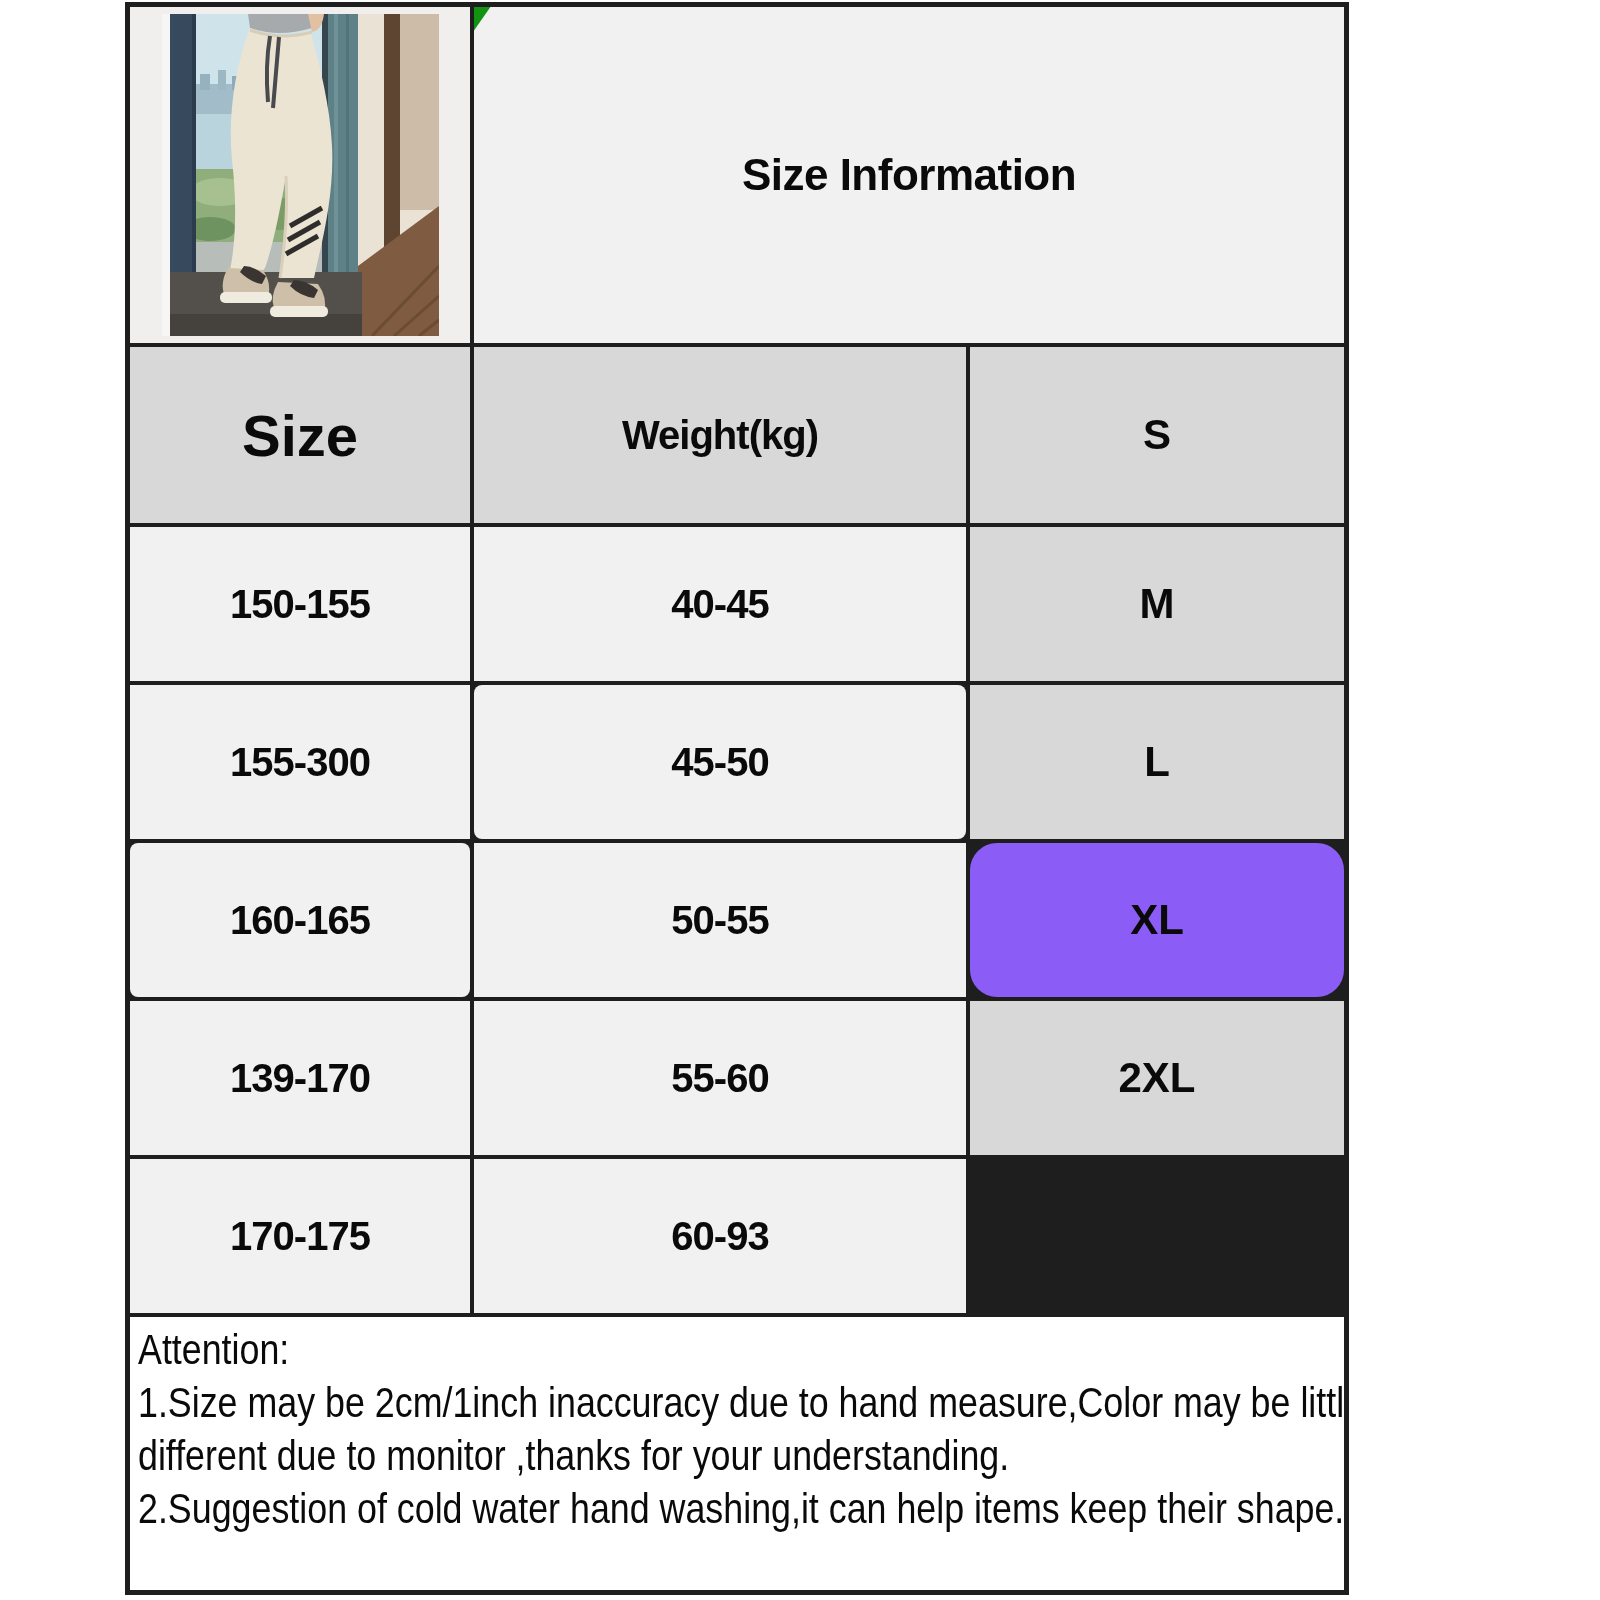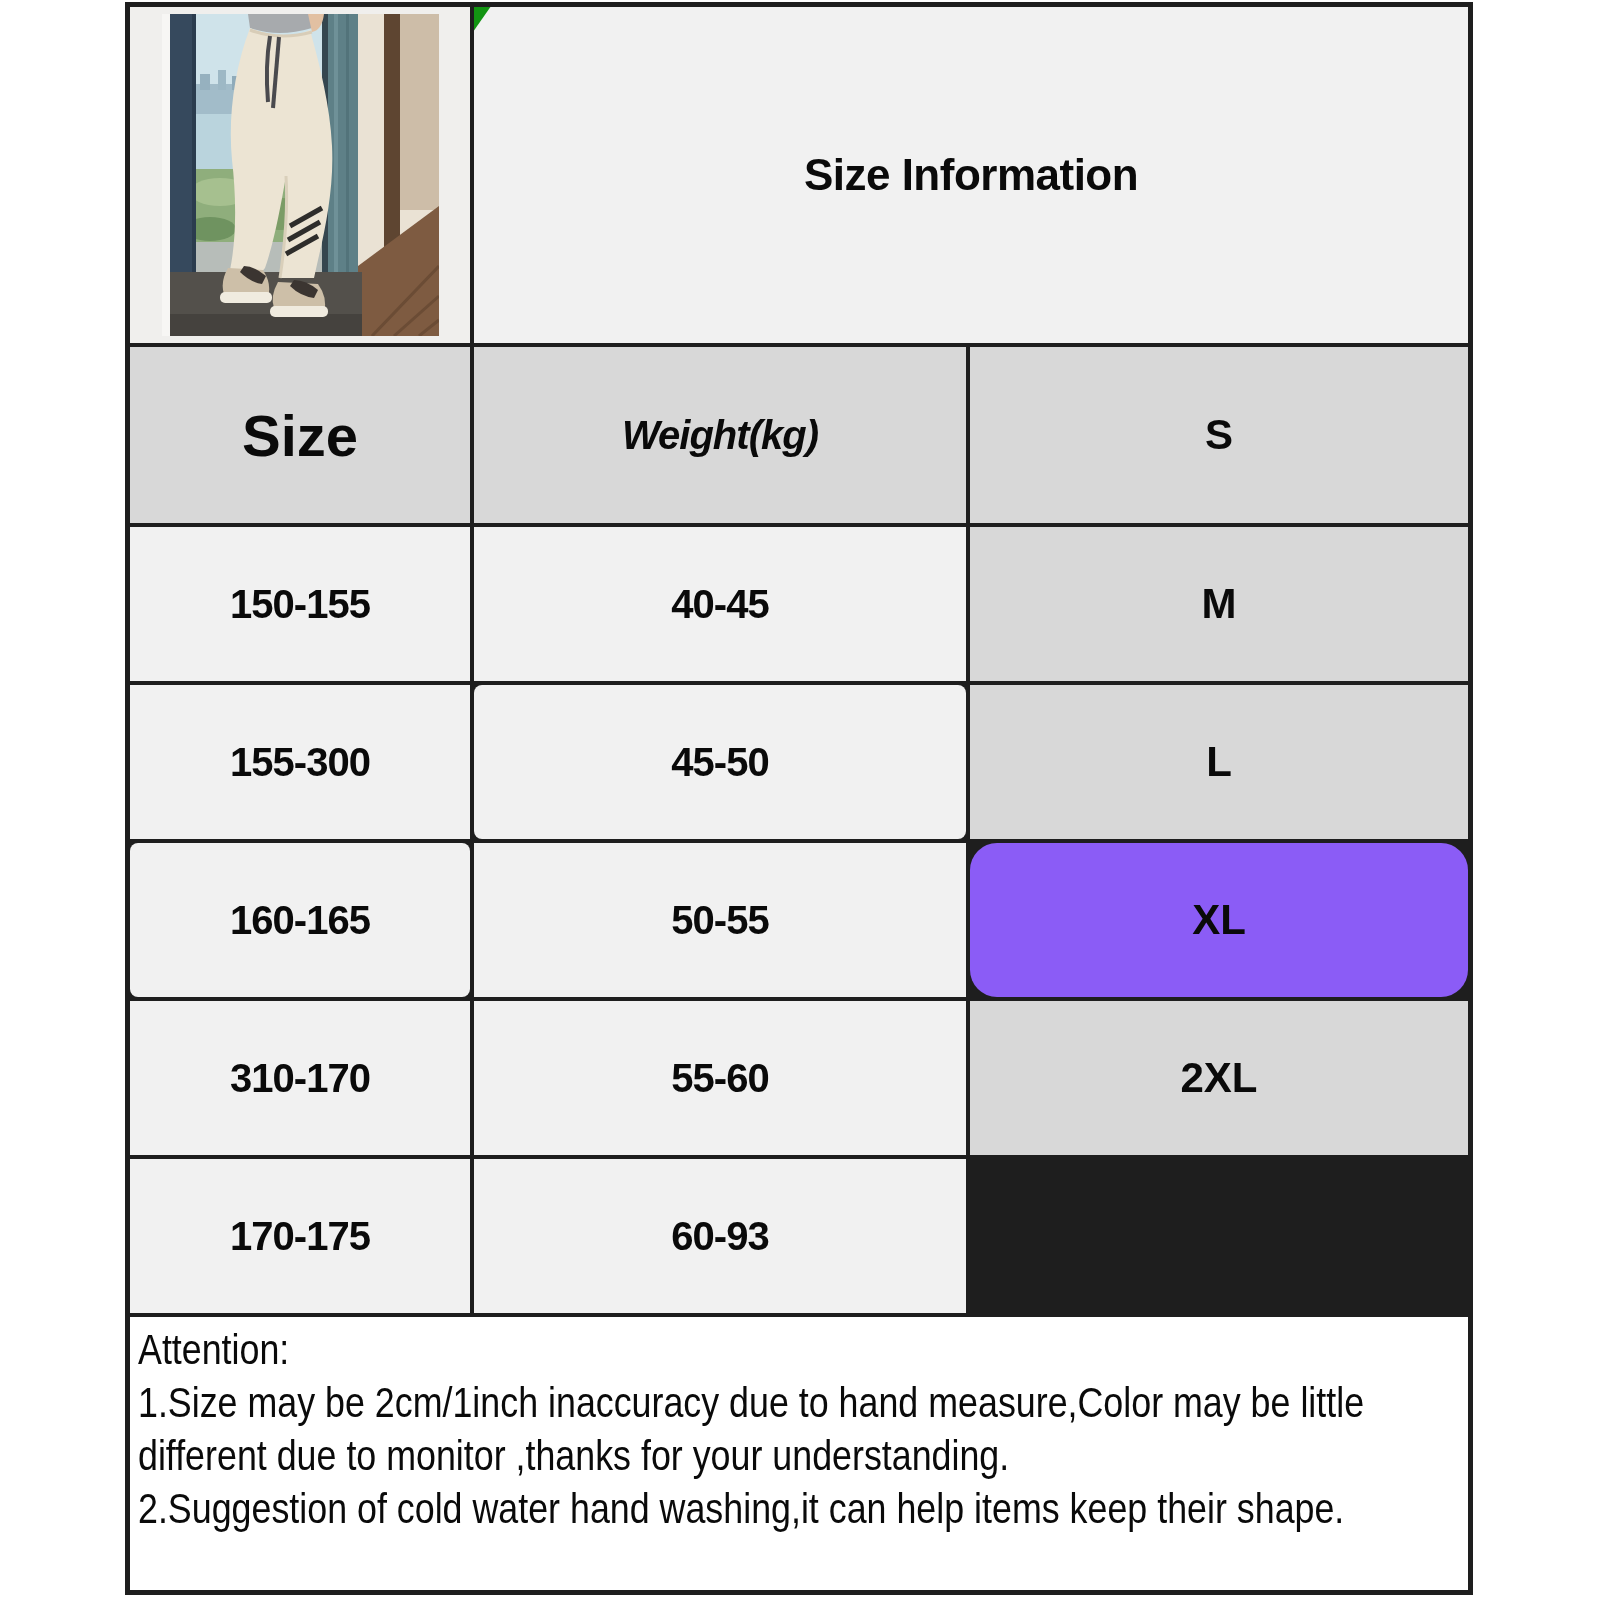--- a/index.html
+++ b/index.html
@@ -2,21 +2,21 @@
 <html><head>
 <meta charset="utf-8">
 <style>
   html,body{margin:0;padding:0;}
   body{
     width:1600px;height:1600px;background:#ffffff;position:relative;
     font-family:"Liberation Sans", sans-serif;color:#0a0a0a;
     -webkit-font-smoothing:antialiased;
   }
   .sheet{
-    position:absolute;left:125px;top:2px;width:1348px;height:1593px;
+    position:absolute;left:125px;top:2px;width:1224px;height:1593px;
     box-sizing:border-box;background:#1e1e1e;
     display:grid;
     grid-template-columns:340px 492px 1fr;
     grid-template-rows:336px 176px 154px 154px 154px 154px 154px 1fr;
     gap:4px;padding:5px;
   }
   .cell{display:flex;align-items:center;justify-content:center;overflow:hidden;}
   .gray{background:#d8d8d8;}
   .light{background:#f1f1f1;}
   .photo-cell{background:#f0efed;}
@@ -100,40 +100,40 @@
       <rect x="108" y="292" width="58" height="11" rx="5" fill="#f0ebdf"></rect>
     </svg>
   </div>
 
   <div class="cell title-cell">
     <span class="marker" style="background: rgb(18, 148, 18);"></span>
     <span class="title">Size Information</span>
   </div>
 
   <div class="cell gray hdr size-hdr" style="background: rgb(216, 216, 216);">Size</div>
-  <div class="cell gray hdr" style="background: rgb(216, 216, 216); font-style: italic;">Weight(kg)</div>
+  <div class="cell gray hdr" style="background: rgb(216, 216, 216);">Weight(kg)</div>
 
   <div class="row-contents">
     <div class="cell gray size-label" style="background: rgb(216, 216, 216);">S</div>
     <div class="cell light val" style="background: rgb(241, 241, 241);">150-155</div>
     <div class="cell light val" style="background: rgb(241, 241, 241);">40-45</div>
   </div>
   <div class="row-contents">
     <div class="cell gray size-label" style="background: rgb(216, 216, 216);">M</div>
     <div class="cell light val" style="background: rgb(241, 241, 241);">155-300</div>
     <div class="cell light val" style="background: rgb(241, 241, 241); border-radius: 8px;">45-50</div>
   </div>
   <div class="row-contents">
     <div class="cell gray size-label" style="background: rgb(216, 216, 216);">L</div>
     <div class="cell light val" style="background: rgb(241, 241, 241); border-radius: 8px;">160-165</div>
     <div class="cell light val" style="background: rgb(241, 241, 241);">50-55</div>
   </div>
   <div class="row-contents">
     <div class="cell gray size-label" style="background: #8b5cf6; border-radius: 27px;">XL</div>
-    <div class="cell light val" style="background: rgb(241, 241, 241);">310-170</div>
+    <div class="cell light val" style="background: rgb(241, 241, 241);">139-170</div>
     <div class="cell light val" style="background: rgb(241, 241, 241);">55-60</div>
   </div>
   <div class="row-contents">
     <div class="cell gray size-label" style="background: rgb(216, 216, 216);">2XL</div>
     <div class="cell light val" style="background: rgb(241, 241, 241);">170-175</div>
     <div class="cell light val" style="background: rgb(241, 241, 241);">60-93</div>
   </div>
 
   <div class="attention-cell" style="background: rgb(255, 255, 255);">
     <div class="attn-inner">

